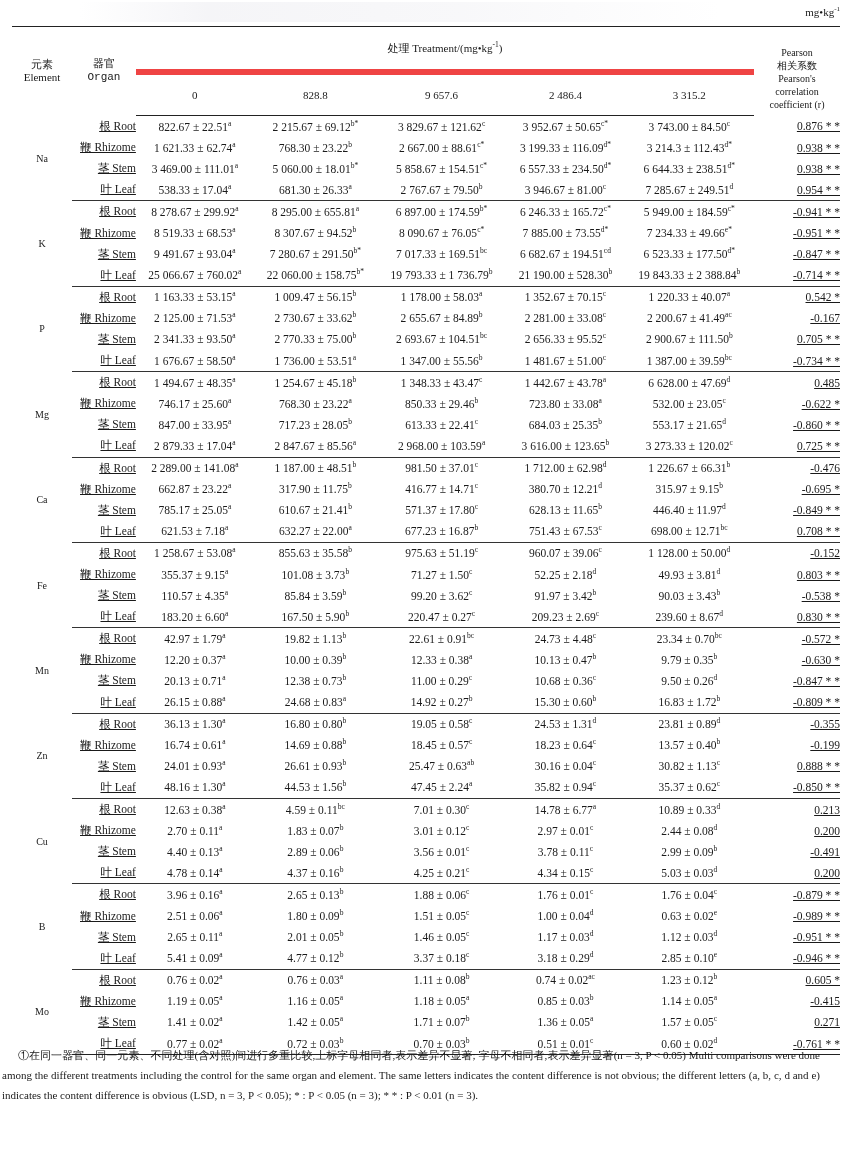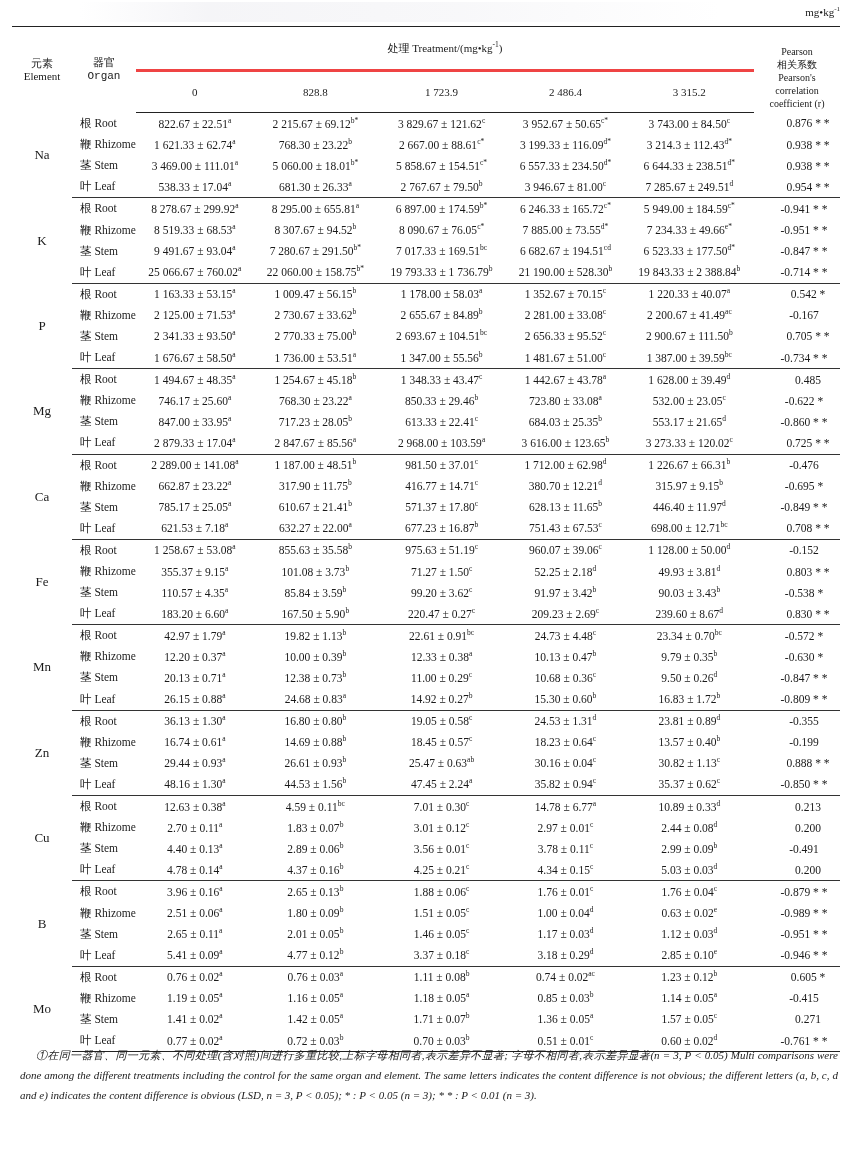--- a/index.html
+++ b/index.html
@@ -9,35 +9,35 @@
     }
     .ghost { position: absolute; top: 2px; left: 80px; width: 640px; height: 20px;
       background: linear-gradient(90deg, rgba(230,230,240,0) 0%, rgba(235,235,240,0.5) 20%, rgba(235,235,240,0.35) 60%, rgba(235,235,240,0) 100%); }
     .unit { position: absolute; top: 6px; right: 8px; font-size: 11px; }
     .unit sup { font-size: 7px; }
     table { position: absolute; top: 26px; left: 12px; width: 828px; border-collapse: collapse; }
     .top-rule { border-top: 1.6px solid #222; }
     th { font-weight: normal; font-size: 11px; line-height: 13px; text-align: center; padding: 0; }
     .h-el, .h-org { width: 60px; vertical-align: middle; }
     .h-org { width: 62px; font-family: Liberation Mono, monospace; }
-    .h-treat { height: 42px; border-bottom: 3px solid #ef4444; }
+    .h-treat { height: 42px; border-bottom: 6px solid #ef4444; }
     .h-pearson { width: 86px; font-size: 10px; line-height: 13px; padding-top: 15px; }
     .h-val { height: 40px; font-size: 11px; }
     .header-bottom td, .header-bottom th { border-bottom: 1.6px solid #222; }
     td { font-size: 11.5px; height: 21.1px; padding: 0; white-space: nowrap; }
-    td.el { text-align: center; font-size: 13px; }
-    td.org { text-align: left; padding-left: 8px; font-size: 11.5px; }
+    td.el { text-align: center; font-size: 10px; }
+    td.org { text-align: right; padding-left: 8px; font-size: 11.5px; text-decoration: underline; }
     td.val { text-align: center; }
-    td.r { text-align: center; padding-left: 22px; }
+    td.r { text-align: right; padding-left: 22px; text-decoration: underline; }
     td.r.neg { padding-left: 14px; }
     sup { font-size: 7.5px; line-height: 0; vertical-align: 5px; }
     tr.group-end td { border-bottom: 1.2px solid #333; }
     tr.last td { border-bottom: 1.6px solid #222; }
-    .note { position: absolute; top: 1045px; left: 20px; width: 818px; font-size: 11px; line-height: 20px;
-      text-indent: 16px; text-align: justify; font-style: italic; }
+    .note { position: absolute; top: 1045px; left: 2px; width: 818px; font-size: 11px; line-height: 20px;
+      text-indent: 16px; text-align: justify; }
   </style>
 </head>
 <body>
 
 <div class="ghost"></div>
 <div class="unit"><span>mg•kg</span><sup>-1</sup></div>
 
 <table>
   <thead>
     <tr class="top-rule">
@@ -56,21 +56,21 @@
         <div>Pearson</div>
         <div>相关系数</div>
         <div>Pearson's</div>
         <div>correlation</div>
         <div>coefficient (r)</div>
       </th>
     </tr>
     <tr class="header-bottom">
       <th class="h-val">0</th>
       <th class="h-val">828.8</th>
-      <th class="h-val">1 723.9</th>
+      <th class="h-val">9 657.6</th>
       <th class="h-val">2 486.4</th>
       <th class="h-val">3 315.2</th>
     </tr>
   </thead>
   <tbody id="tbody">
       <tr>
         <td class="el" rowspan="4">Na</td>
         <td class="org">根 Root</td>
         <td class="val"><span>822.67 ± 22.51</span><sup>a</sup></td>
         <td class="val"><span>2 215.67 ± 69.12</span><sup>b*</sup></td>
@@ -180,21 +180,21 @@
         <td class="val"><span>1 387.00 ± 39.59</span><sup>bc</sup></td>
         <td class="r neg">-0.734 * *</td>
       </tr>
       <tr>
         <td class="el" rowspan="4">Mg</td>
         <td class="org">根 Root</td>
         <td class="val"><span>1 494.67 ± 48.35</span><sup>a</sup></td>
         <td class="val"><span>1 254.67 ± 45.18</span><sup>b</sup></td>
         <td class="val"><span>1 348.33 ± 43.47</span><sup>c</sup></td>
         <td class="val"><span>1 442.67 ± 43.78</span><sup>a</sup></td>
-        <td class="val"><span>1 628.00 ± 39.49</span><sup>d</sup></td>
+        <td class="val"><span>6 628.00 ± 47.69</span><sup>d</sup></td>
         <td class="r">0.485</td>
       </tr>
       <tr>
         <td class="org">鞭 Rhizome</td>
         <td class="val"><span>746.17 ± 25.60</span><sup>a</sup></td>
         <td class="val"><span>768.30 ± 23.22</span><sup>a</sup></td>
         <td class="val"><span>850.33 ± 29.46</span><sup>b</sup></td>
         <td class="val"><span>723.80 ± 33.08</span><sup>a</sup></td>
         <td class="val"><span>532.00 ± 23.05</span><sup>c</sup></td>
         <td class="r neg">-0.622 *</td>
@@ -342,21 +342,21 @@
         <td class="org">鞭 Rhizome</td>
         <td class="val"><span>16.74 ± 0.61</span><sup>a</sup></td>
         <td class="val"><span>14.69 ± 0.88</span><sup>b</sup></td>
         <td class="val"><span>18.45 ± 0.57</span><sup>c</sup></td>
         <td class="val"><span>18.23 ± 0.64</span><sup>c</sup></td>
         <td class="val"><span>13.57 ± 0.40</span><sup>b</sup></td>
         <td class="r neg">-0.199</td>
       </tr>
       <tr>
         <td class="org">茎 Stem</td>
-        <td class="val"><span>29.44 ± 0.93</span><sup>a</sup></td>
+        <td class="val"><span>24.01 ± 0.93</span><sup>a</sup></td>
         <td class="val"><span>26.61 ± 0.93</span><sup>b</sup></td>
         <td class="val"><span>25.47 ± 0.63</span><sup>ab</sup></td>
         <td class="val"><span>30.16 ± 0.04</span><sup>c</sup></td>
         <td class="val"><span>30.82 ± 1.13</span><sup>c</sup></td>
         <td class="r">0.888 * *</td>
       </tr>
       <tr class="group-end">
         <td class="org">叶 Leaf</td>
         <td class="val"><span>48.16 ± 1.30</span><sup>a</sup></td>
         <td class="val"><span>44.53 ± 1.56</span><sup>b</sup></td>

